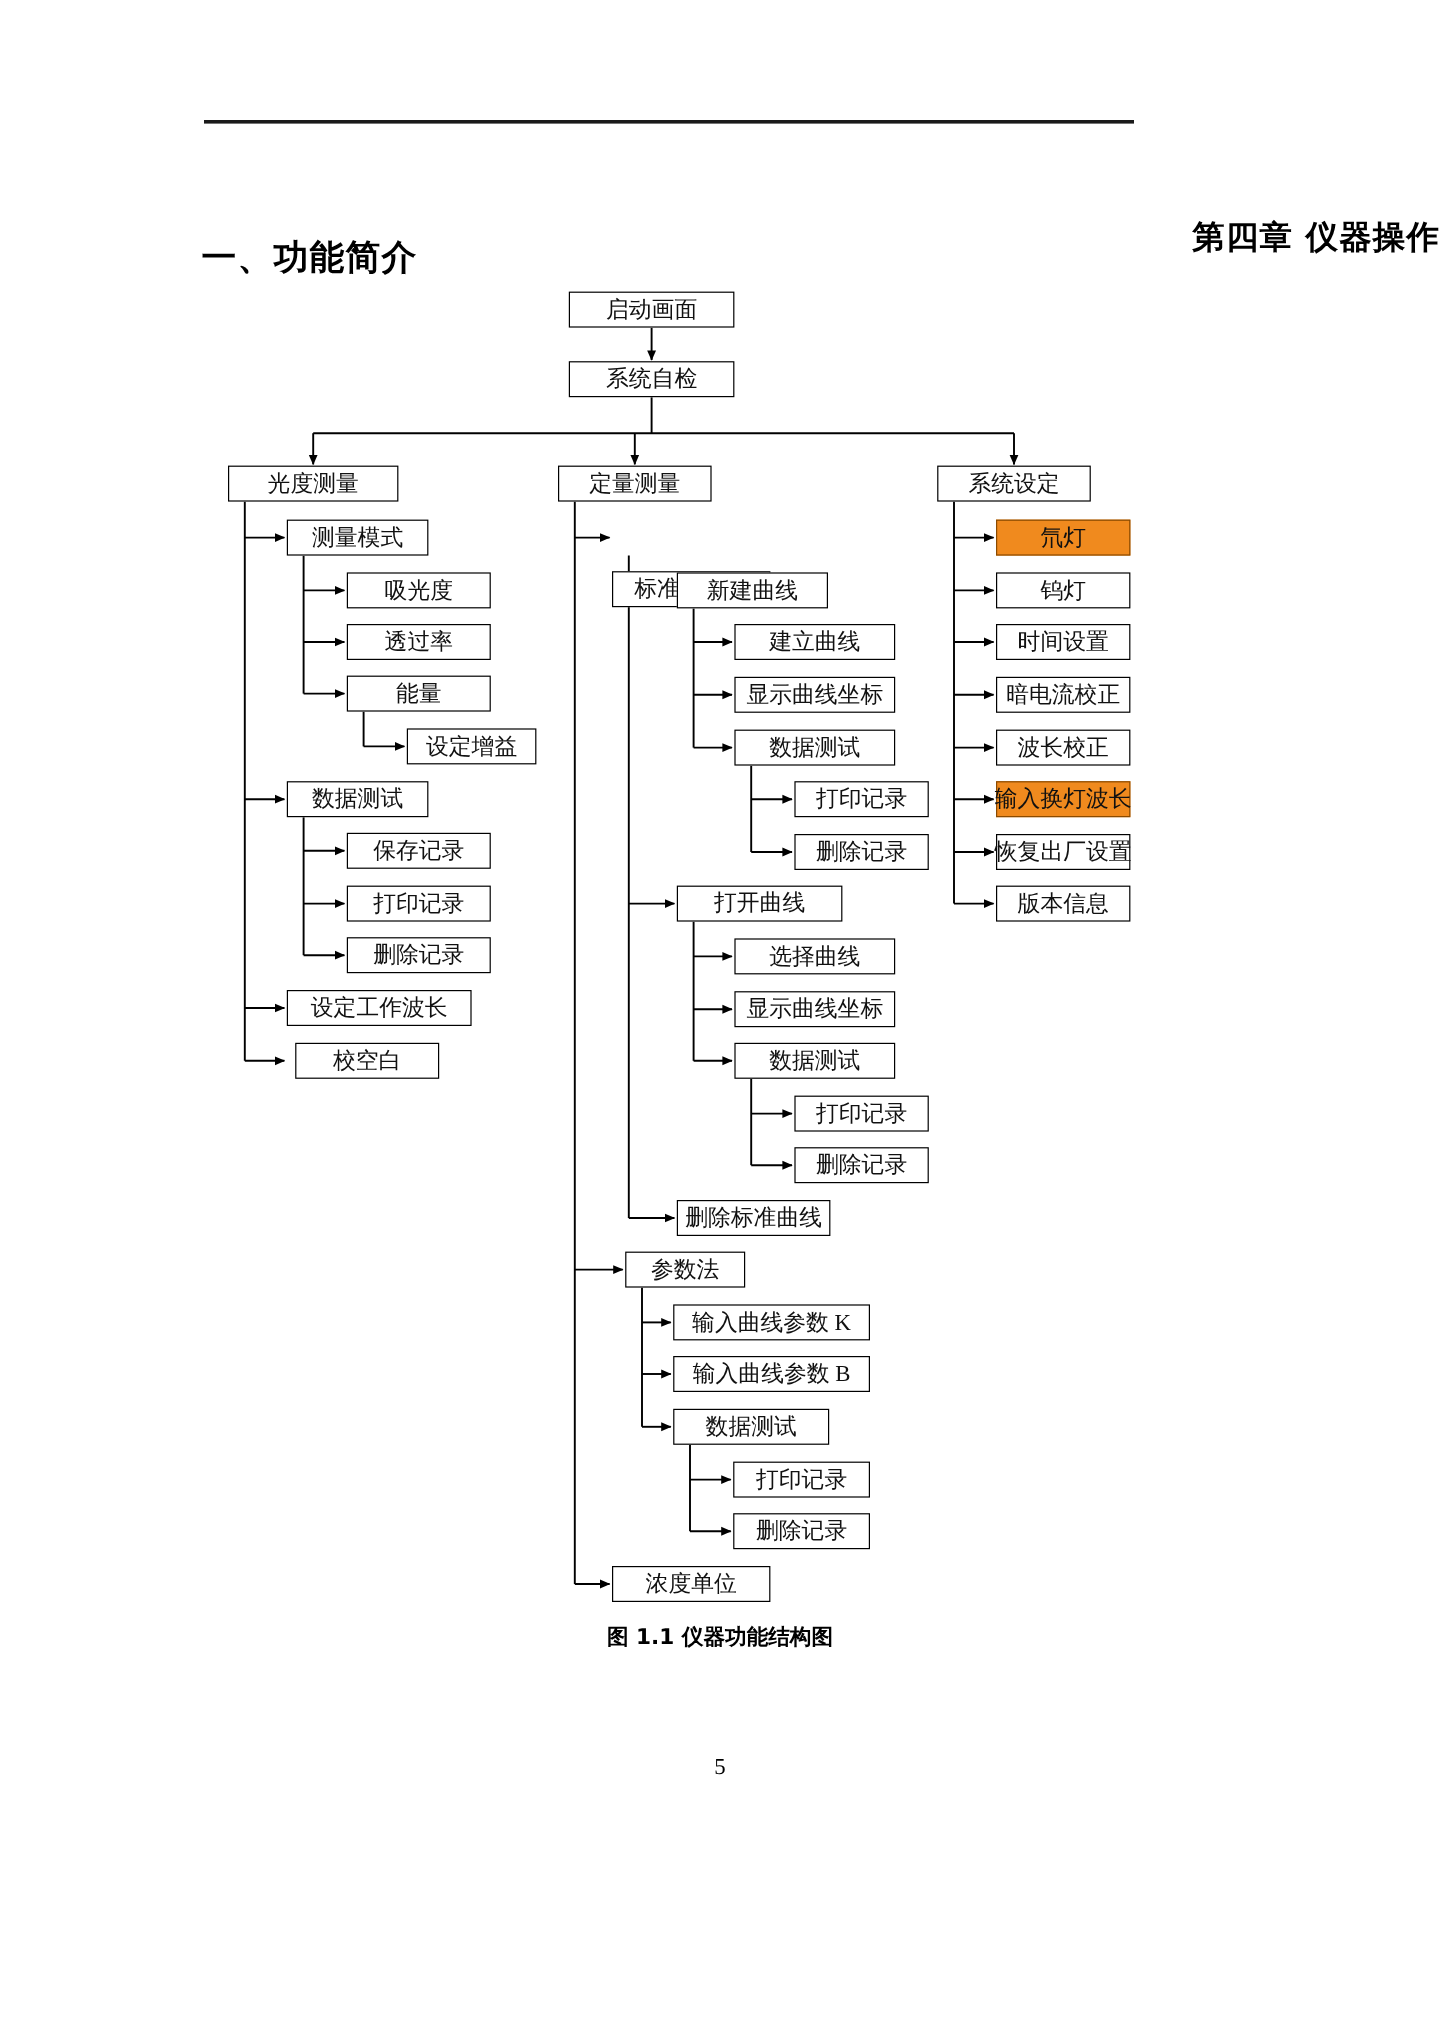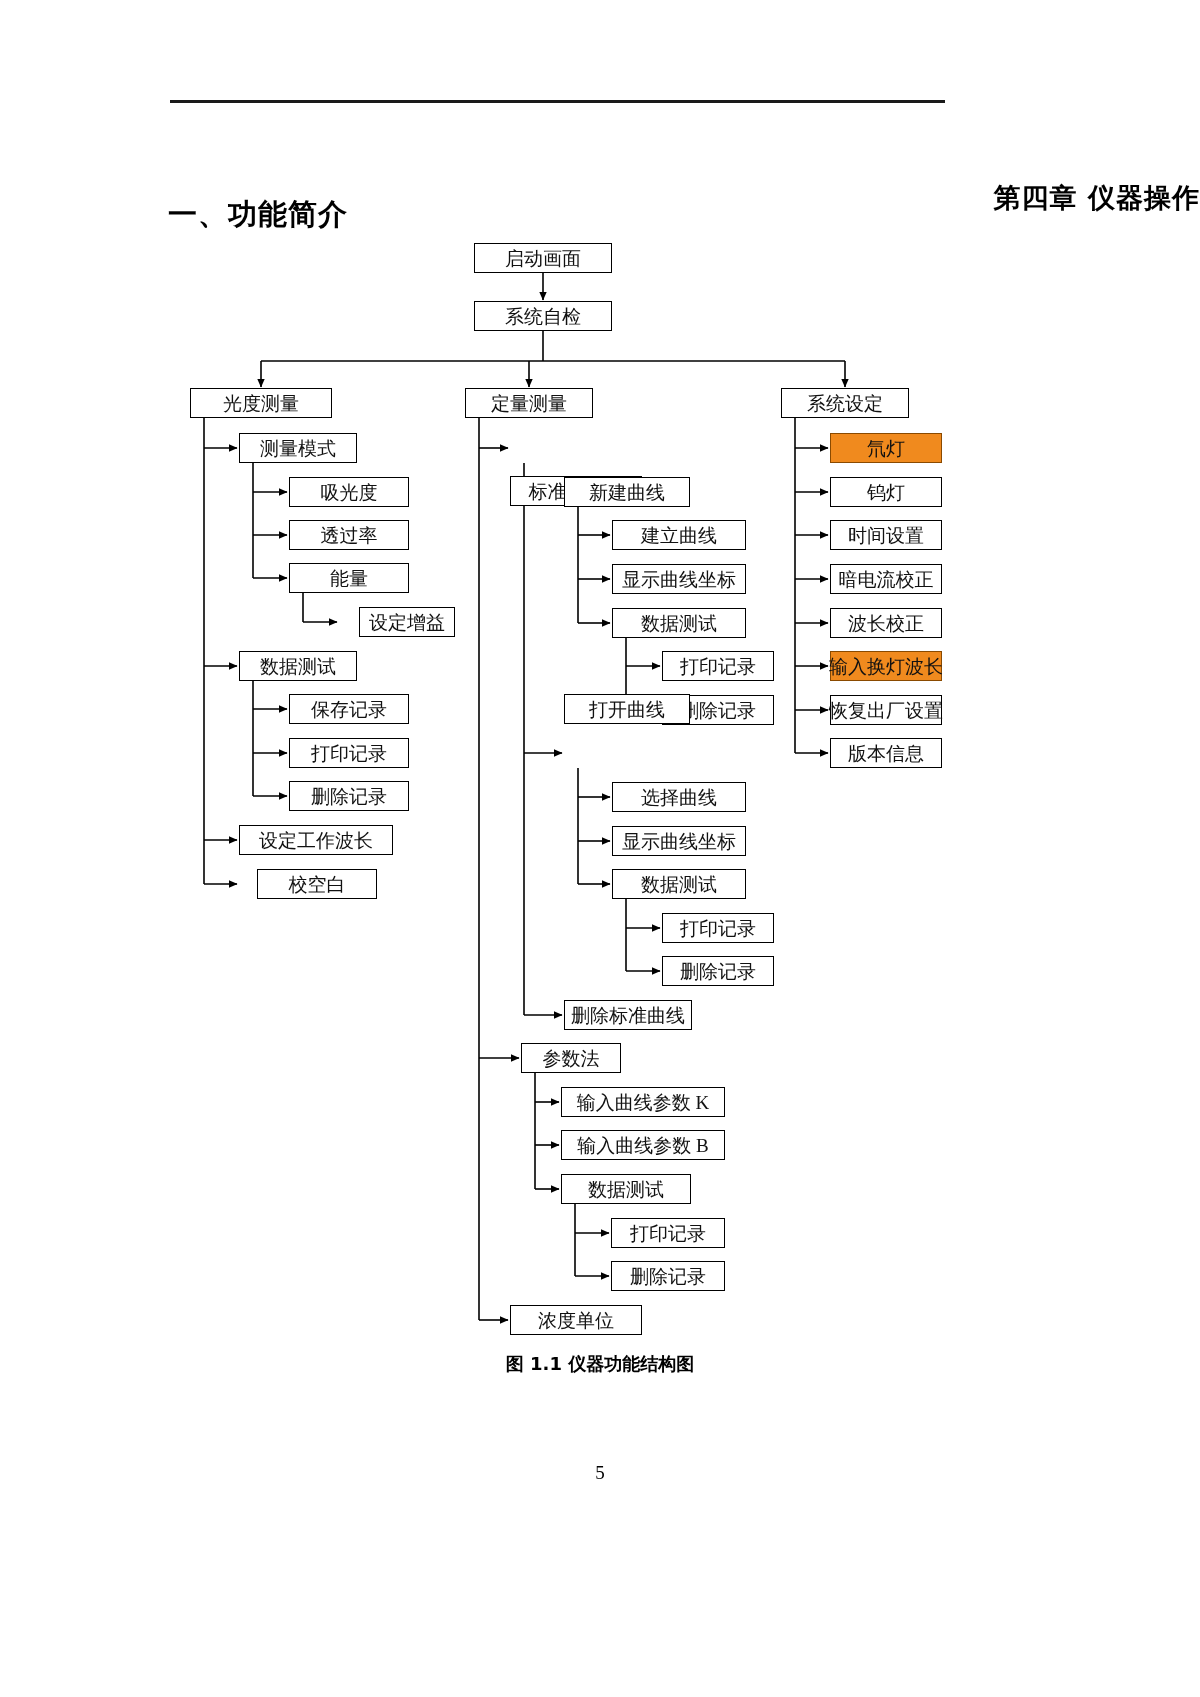--- a/index.html
+++ b/index.html
@@ -152,36 +152,36 @@
         </g>
     </svg>
     <div id="nodes">
         <div class="node" style="left: 474px; top: 243px; width: 138px; height: 30px; text-align: right;">启动画面</div>
         <div class="node" style="left: 474px; top: 301px; width: 138px; height: 30px;">系统自检</div>
         <div class="node" style="left: 190px; top: 388px; width: 142px; height: 30px;">光度测量</div>
         <div class="node" style="left: 239px; top: 433px; width: 118px; height: 30px;">测量模式</div>
         <div class="node" style="left: 289px; top: 477px; width: 120px; height: 30px;">吸光度</div>
         <div class="node" style="left: 289px; top: 520px; width: 120px; height: 30px;">透过率</div>
         <div class="node" style="left: 289px; top: 563px; width: 120px; height: 30px;">能量</div>
-        <div class="node" style="left: 359px; top: 607px; width: 96px; height: 30px; text-align: center;">设定增益</div>
+        <div class="node" style="left: 339px; top: 607px; width: 108px; height: 30px; text-align: center;">设定增益</div>
         <div class="node" style="left: 239px; top: 651px; width: 118px; height: 30px;">数据测试</div>
         <div class="node" style="left: 289px; top: 694px; width: 120px; height: 30px;">保存记录</div>
         <div class="node" style="left: 289px; top: 738px; width: 120px; height: 30px;">打印记录</div>
         <div class="node" style="left: 289px; top: 781px; width: 120px; height: 30px;">删除记录</div>
         <div class="node" style="left: 239px; top: 825px; width: 154px; height: 30px;">设定工作波长</div>
-        <div class="node" style="left: 257px; top: 869px; width: 120px; height: 30px;">校空白</div>
+        <div class="node" style="left: 246px; top: 869px; width: 120px; height: 30px;">校空白</div>
         <div class="node" style="left: 465px; top: 388px; width: 128px; height: 30px;">定量测量</div>
         <div class="node" style="left: 510px; top: 433px; width: 132px; height: 30px; margin-top: 43px;">标准曲线法</div>
         <div class="node" style="left: 564px; top: 477px; width: 126px; height: 30px;">新建曲线</div>
         <div class="node" style="left: 612px; top: 520px; width: 134px; height: 30px;">建立曲线</div>
         <div class="node" style="left: 612px; top: 564px; width: 134px; height: 30px;">显示曲线坐标</div>
         <div class="node" style="left: 612px; top: 608px; width: 134px; height: 30px;">数据测试</div>
         <div class="node" style="left: 662px; top: 651px; width: 112px; height: 30px;">打印记录</div>
         <div class="node" style="left: 662px; top: 695px; width: 112px; height: 30px;">删除记录</div>
-        <div class="node" style="left: 564px; top: 694px; width: 126px; height: 30px;">打开曲线</div>
+        <div class="node" style="left: 564px; top: 738px; width: 138px; height: 30px; font-family: Liberation Mono, monospace;">打开曲线</div>
         <div class="node" style="left: 612px; top: 782px; width: 134px; height: 30px;">选择曲线</div>
         <div class="node" style="left: 612px; top: 826px; width: 134px; height: 30px;">显示曲线坐标</div>
         <div class="node" style="left: 612px; top: 869px; width: 134px; height: 30px;">数据测试</div>
         <div class="node" style="left: 662px; top: 913px; width: 112px; height: 30px;">打印记录</div>
         <div class="node" style="left: 662px; top: 956px; width: 112px; height: 30px;">删除记录</div>
         <div class="node" style="left: 564px; top: 1000px; width: 128px; height: 30px;">删除标准曲线</div>
         <div class="node" style="left: 521px; top: 1043px; width: 100px; height: 30px;">参数法</div>
         <div class="node" style="left: 561px; top: 1087px; width: 164px; height: 30px;">输入曲线参数 K</div>
         <div class="node" style="left: 561px; top: 1130px; width: 164px; height: 30px;">输入曲线参数 B</div>
         <div class="node" style="left: 561px; top: 1174px; width: 130px; height: 30px;">数据测试</div>

